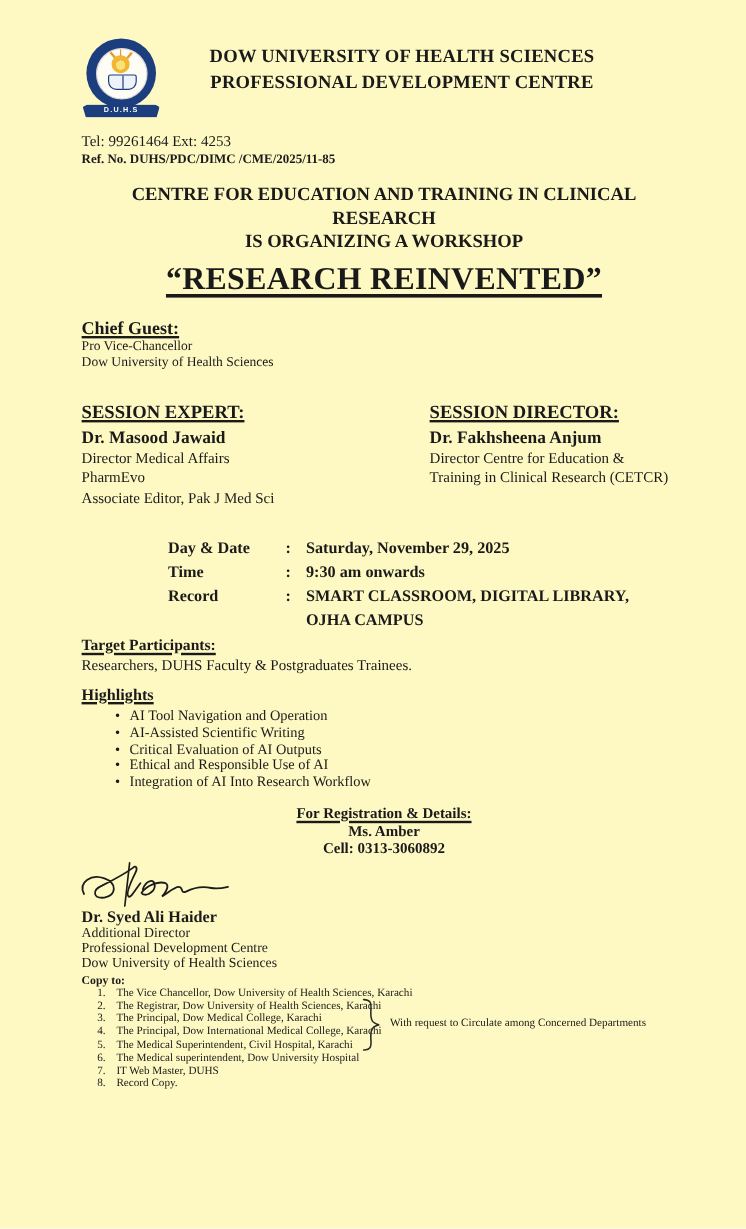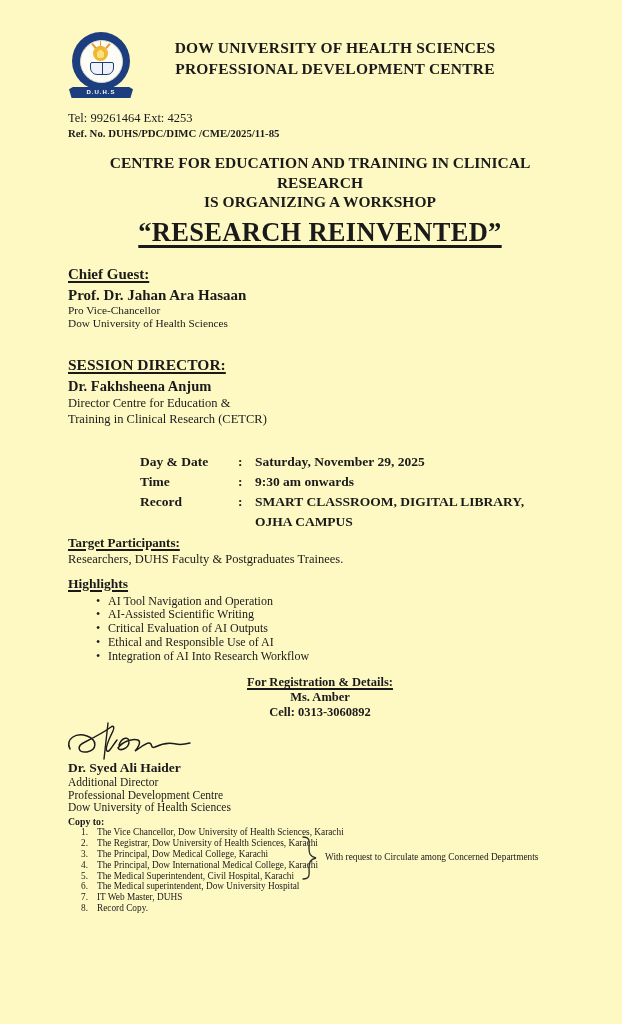--- a/index.html
+++ b/index.html
@@ -123,26 +123,32 @@
     </div>
 
     <div class="announce">
       <div class="announce-l1">CENTRE FOR EDUCATION AND TRAINING IN CLINICAL RESEARCH</div>
       <div class="announce-l2">IS ORGANIZING A WORKSHOP</div>
       <div class="announce-title">“RESEARCH REINVENTED”</div>
     </div>
 
     <div class="chief">
       <div class="cg-heading u">Chief Guest:</div>
-      <div class="cg-name">Prof. Dr. Jahan Ara Hasaan</div>
       <div class="tiny-line">Pro Vice-Chancellor</div>
       <div class="tiny-line">Dow University of Health Sciences</div>
     </div>
 
     <div class="sessions">
+      <div class="sess-left">
+        <div class="sess-heading u">SESSION EXPERT:</div>
+        <div class="sess-name">Dr. Masood Jawaid</div>
+        <div class="sess-line">Director Medical Affairs</div>
+        <div class="sess-line">PharmEvo</div>
+        <div class="sess-line">Associate Editor, Pak J Med Sci</div>
+      </div>
       <div class="sess-right">
         <div class="sess-heading u">SESSION DIRECTOR:</div>
         <div class="sess-name">Dr. Fakhsheena Anjum</div>
         <div class="sess-line">Director Centre for Education &amp;</div>
         <div class="sess-line">Training in Clinical Research (CETCR)</div>
       </div>
     </div>
 
     <div class="details">
       <div class="d-row">

